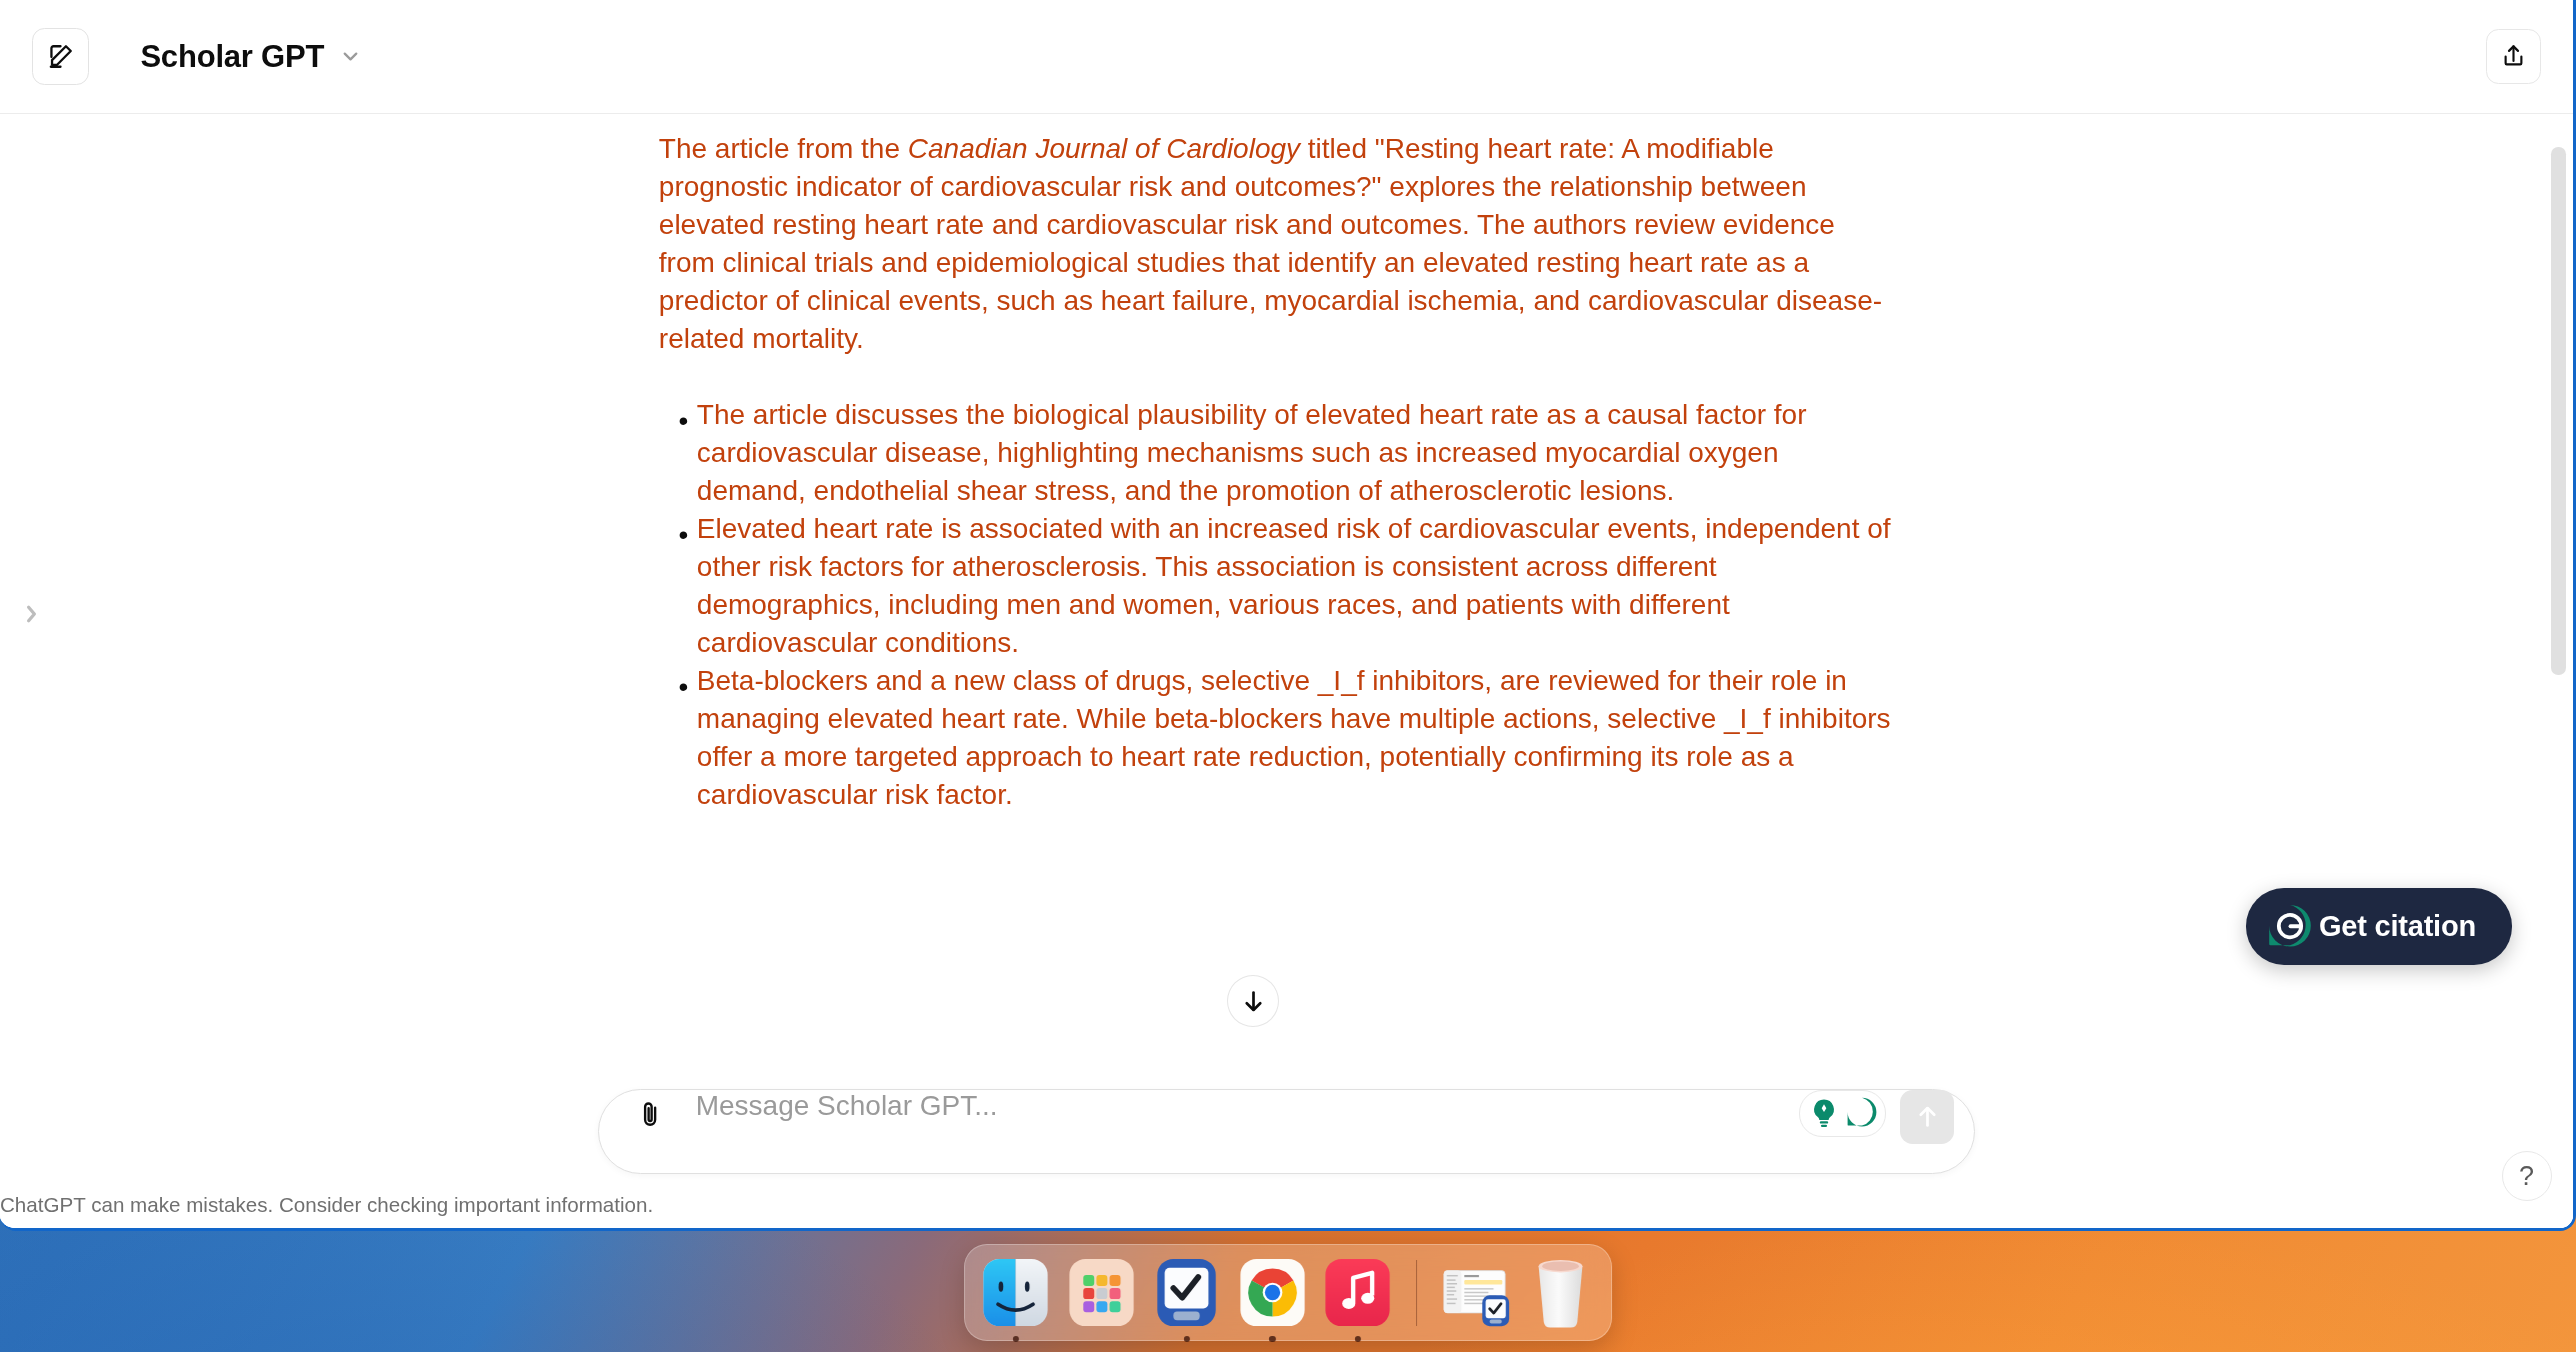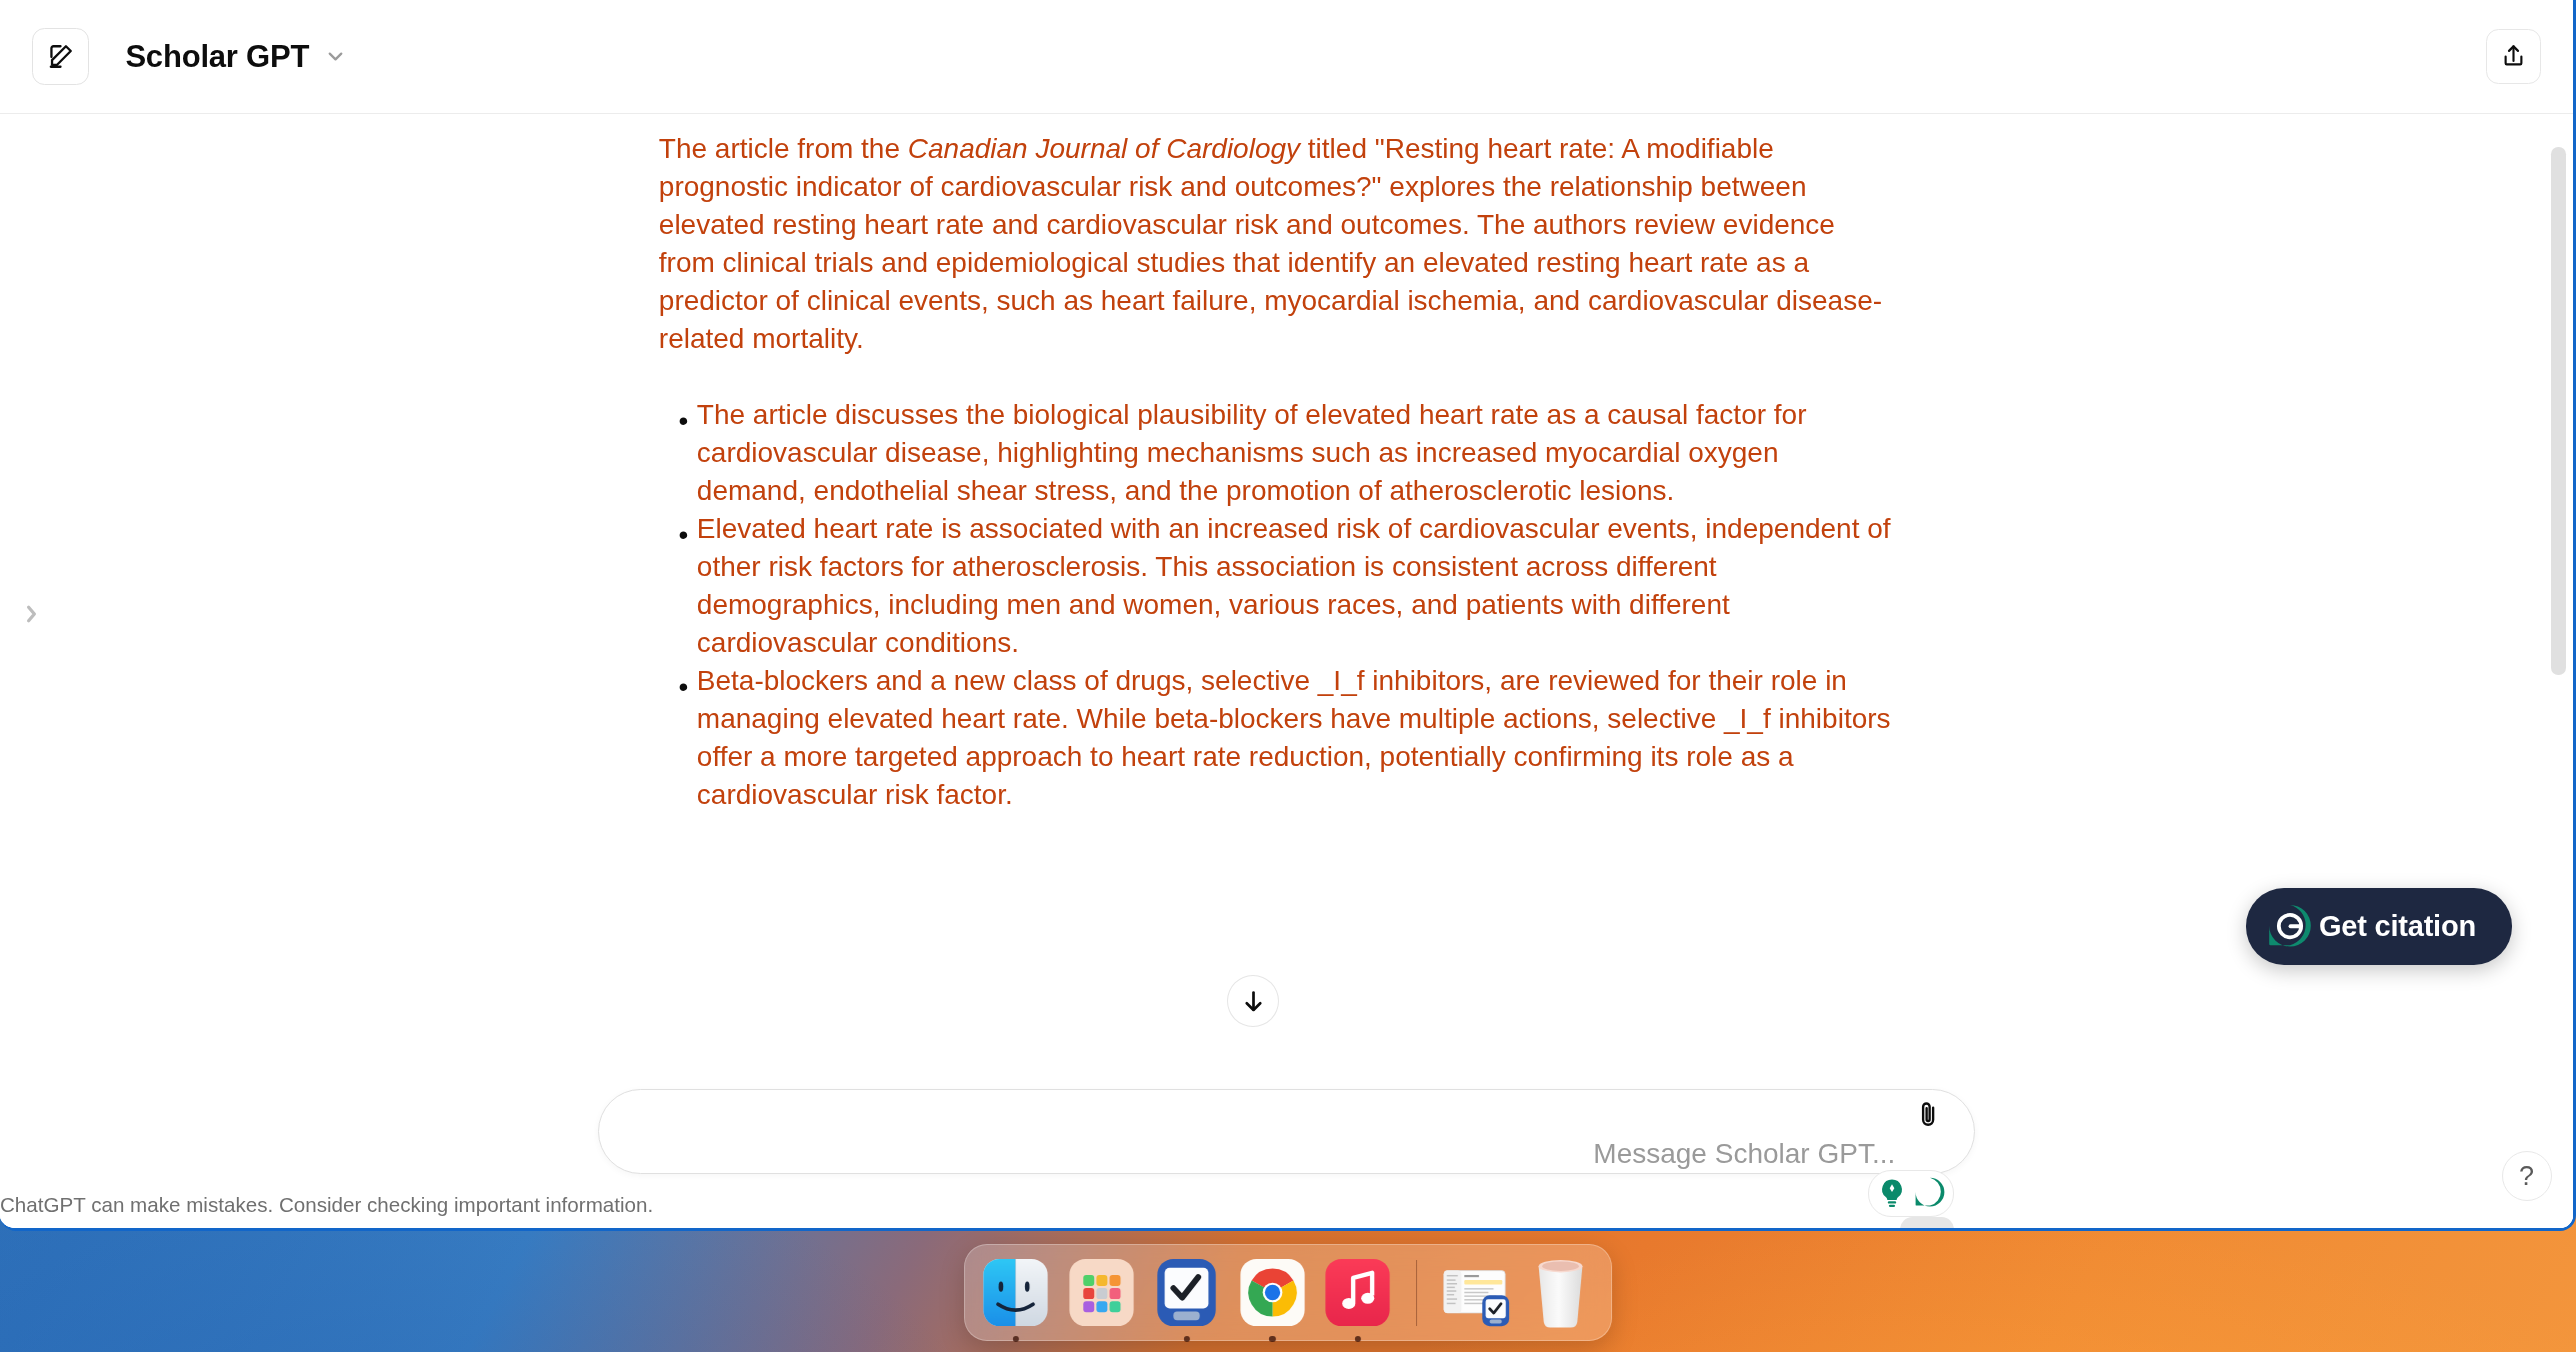--- a/index.html
+++ b/index.html
@@ -57,21 +57,21 @@
     width:57px; height:57px;
     border:0.9px solid #e3e3e3;
     border-radius:12.5px;
     background:#fff;
     display:flex; align-items:center; justify-content:center;
     cursor:pointer;
     flex:none;
   }
   .model-select {
     display:flex; align-items:center; gap:14.3px;
-    margin-left:31px;
+    margin-left:46px;
     padding:5.4px 10.7px 5.4px 5.4px;
     border-radius:10.7px;
     cursor:pointer;
   }
   .model-name {
     font-size:31px; font-weight:700; color:#0d0d0d;
     letter-spacing:-0.2px; white-space:nowrap;
   }
   .chev { color:#9b9b9b; display:flex; }
   .share-btn {
@@ -152,24 +152,23 @@
     background:linear-gradient(to bottom, rgba(255,255,255,0) 0%, #ffffff 23px, #ffffff 100%);
     z-index:30;
   }
   .composer {
     width:1377px;
     margin:0 auto;
     height:85px;
     border:0.9px solid #e0e0e0;
     border-radius:43px;
     background:#fff;
-    display:flex; align-items:flex-end;
+    display:flex; align-items:flex-start;
     padding:0 19.7px 0 29px;
     box-shadow:0 1.8px 7.2px rgba(0,0,0,.04);
-    flex-direction:column;
   }
   .clip-btn {
     width:48px; height:48px; flex:none;
     display:flex; align-items:center; justify-content:center;
     cursor:pointer; border-radius:50%;
   }
   .composer-input {
     flex:1;
     border:none; outline:none;
     font-size:28px;

